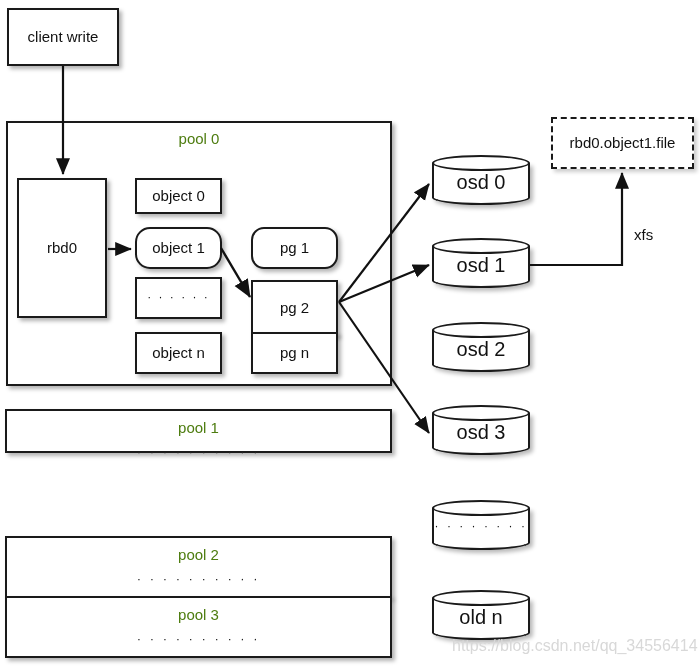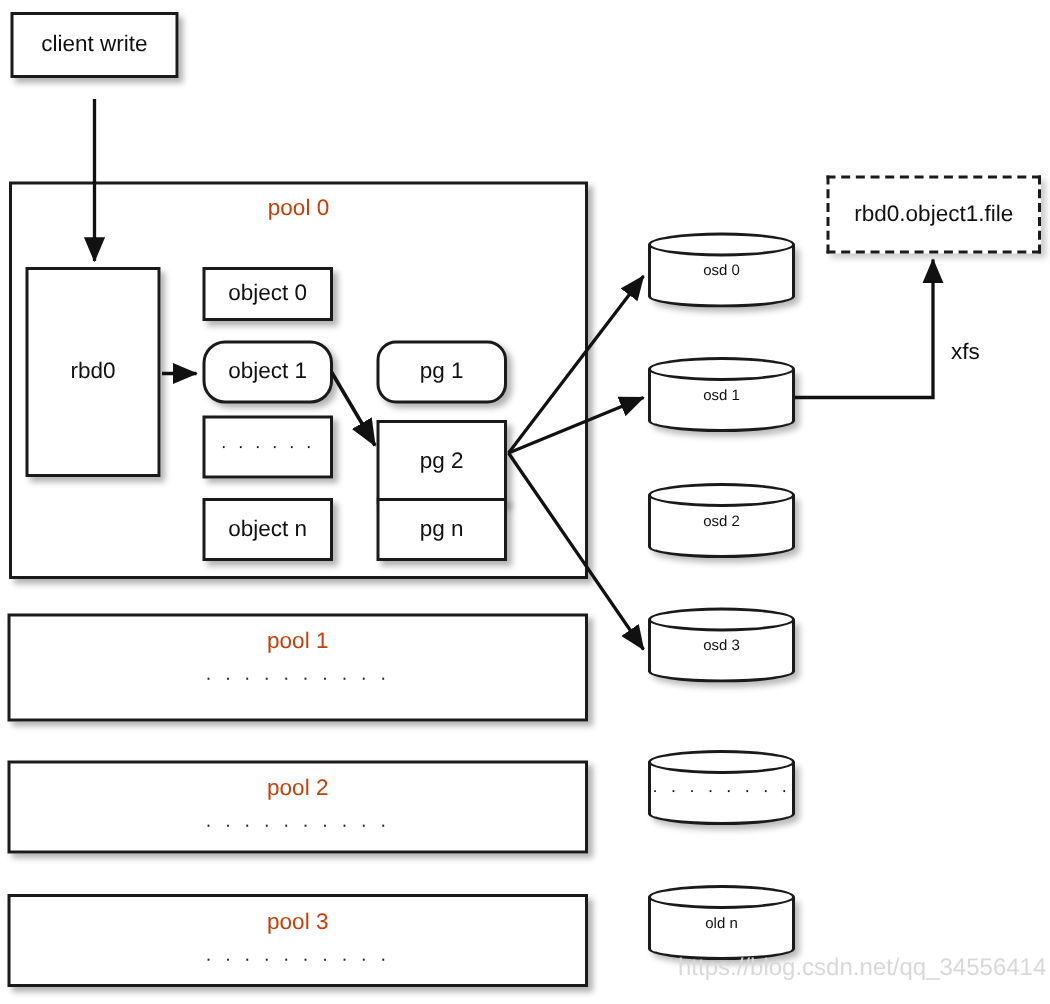--- a/index.html
+++ b/index.html
@@ -42,21 +42,21 @@
     background: #ffffff;
     border: 2px solid #1a1a1a;
     box-shadow: 3px 3px 4px rgba(0,0,0,0.30);
   }
   .pool-title {
     position: absolute;
     left: 0;
     right: 0;
     text-align: center;
     font-size: 15px;
-    color: #c2410c;
+    color: #4d7c0f;
   }
   .pool-dots {
     position: absolute;
     left: 0;
     right: 0;
     text-align: center;
     font-size: 13px;
     letter-spacing: 2.5px;
     color: #222222;
   }
@@ -84,21 +84,21 @@
     border: 2px solid #1a1a1a;
     border-radius: 50% / 50%;
     box-sizing: border-box;
   }
   .cyl .label {
     position: absolute;
     left: 0; right: 0;
     top: 50%;
     transform: translateY(-40%);
     text-align: center;
-    font-size: 10px;
+    font-size: 20px;
     color: #111111;
     z-index: 3;
   }
   .cyl .label.dots {
     font-size: 12px;
     letter-spacing: 2.5px;
   }
   
   #wires {
     position: absolute;
@@ -121,21 +121,21 @@
     color: #d8d8d8;
     white-space: nowrap;
     z-index: 8;
   }
 </style>
 </head>
 <body>
 
 <div id="canvas">
 
-  <div class="node" style="left:7px; top:8px; width:112px; height:44px;">
+  <div class="node" style="left:7px; top:8px; width:112px; height:58px;">
     <span>client write</span>
   </div>
 
   <div class="pool" style="left:6px; top:121px; width:386px; height:265px;">
     <div class="pool-title" style="top:7px;">pool 0</div>
   </div>
 
   <div class="node" style="left:17px; top:178px; width:90px; height:140px;">
     <span>rbd0</span>
   </div>
@@ -156,26 +156,26 @@
   <div class="node" style="left:251px; top:227px; width:87px; height:42px;border-radius:13px;">
     <span>pg 1</span>
   </div>
   <div class="node" style="left:251px; top:280px; width:87px; height:56px;">
     <span>pg 2</span>
   </div>
   <div class="node" style="left:251px; top:332px; width:87px; height:42px;">
     <span>pg n</span>
   </div>
 
-  <div class="pool" style="left:5px; top:409px; width:387px; height:72px;">
+  <div class="pool" style="left:5px; top:409px; width:387px; height:44px;">
     <div class="pool-title" style="top:8px;">pool 1</div>
     <div class="pool-dots" style="top:33px;">· · · · · · · · · ·</div>
   </div>
 
-  <div class="pool" style="left:5px; top:507px; width:387px; height:62px;">
+  <div class="pool" style="left:5px; top:536px; width:387px; height:62px;">
     <div class="pool-title" style="top:8px;">pool 2</div>
     <div class="pool-dots" style="top:33px;">· · · · · · · · · ·</div>
   </div>
 
   <div class="pool" style="left:5px; top:596px; width:387px; height:62px;">
     <div class="pool-title" style="top:8px;">pool 3</div>
     <div class="pool-dots" style="top:33px;">· · · · · · · · · ·</div>
   </div>
 
   <div class="cyl" style="left:432px; top:155px; width:98px; height:50px;">

